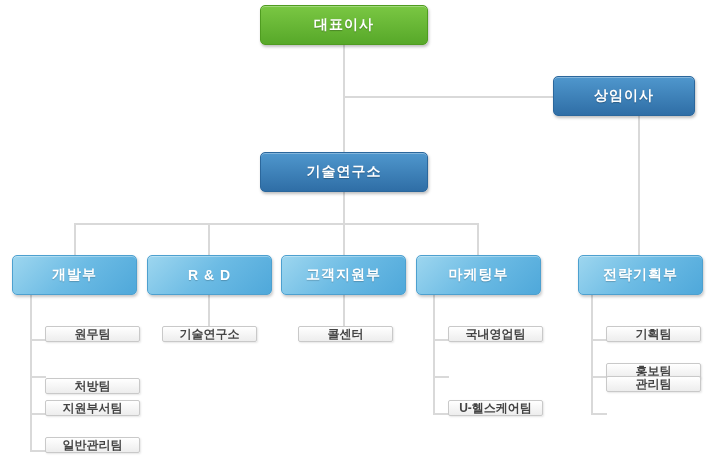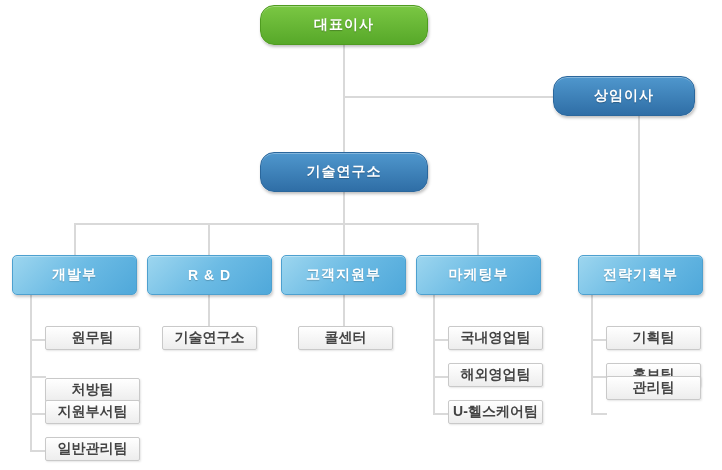--- a/index.html
+++ b/index.html
@@ -6,45 +6,45 @@
   .chart{
     position:relative;width:722px;height:470px;background:#ffffff;overflow:hidden;
     font-family:"Liberation Sans","DejaVu Sans",sans-serif;
   }
   .node{
     position:absolute;box-sizing:border-box;
     display:flex;align-items:center;justify-content:center;text-align:center;
     font-weight:bold;white-space:nowrap;
   }
   .big{
-    width:168px;height:40px;border-radius:14px;color:#fff;font-size:14px;
+    width:168px;height:40px;border-radius:5px;color:#fff;font-size:14px;
     border:1px solid;letter-spacing:1px;
     box-shadow:1px 2px 3px rgba(0,0,0,0.25), inset 0 1px 0 rgba(255,255,255,0.30);
     text-shadow:0 1px 1px rgba(0,0,0,0.25);
   }
   .ceo{
     background:linear-gradient(180deg,#7ac743 0%,var(--ceo-color,#57a829) 100%);
     border-color:#4f9c20;
   }
   .dir{
     background:linear-gradient(180deg,#4f97cd 0%,var(--director-color,#2f6ea6) 100%);
     border-color:#2b679c;
   }
   .dept{
     width:125px;height:40px;border-radius:5px;color:#fff;font-size:14px;
     border:1px solid #4da0cf;letter-spacing:1px;
     background:linear-gradient(135deg,#9dd6ef 0%,#6cbbe4 50%,var(--department-color,#4fa8da) 100%);
     box-shadow:1px 2px 3px rgba(0,0,0,0.22), inset 0 1px 0 rgba(255,255,255,0.35);
     text-shadow:0 1px 1px rgba(0,0,0,0.2);
   }
   .leaf{
-    width:95px;height:24px;border-radius:2px;
+    width:95px;height:16px;border-radius:2px;
     border:1px solid #c9c9c9;
     background:linear-gradient(180deg,#ffffff 0%,#ededed 100%);
-    color:var(--leaf-text-color,#444444);font-size:14px;
+    color:var(--leaf-text-color,#444444);font-size:12px;
     box-shadow:1px 1px 2px rgba(0,0,0,0.10);
   }
   .line{position:absolute;background:var(--connector-color,#d9d9d9);}
   .v{width:2px;}
   .h{height:2px;}
 </style>
 </head>
 <body>
 
 <div class="chart">
@@ -92,20 +92,19 @@
   <div class="node leaf" style="left:45px;top:326px">원무팀</div>
   <div class="node leaf" style="left:45px;top:378px">처방팀</div>
   <div class="node leaf" style="left:45px;top:400px">지원부서팀</div>
   <div class="node leaf" style="left:45px;top:437px">일반관리팀</div>
 
   <div class="node leaf" style="left:162px;top:326px">기술연구소</div>
 
   <div class="node leaf" style="left:298px;top:326px">콜센터</div>
 
   <div class="node leaf" style="left:448px;top:326px">국내영업팀</div>
-  <div class="node leaf" style="left:448px;top:363px">해외영업팀</div>
   <div class="node leaf" style="left:448px;top:400px">U-헬스케어팀</div>
 
   <div class="node leaf" style="left:606px;top:326px">기획팀</div>
   <div class="node leaf" style="left:606px;top:363px">홍보팀</div>
   <div class="node leaf" style="left:606px;top:376px">관리팀</div>
 
 </div>
 
 </body></html>

